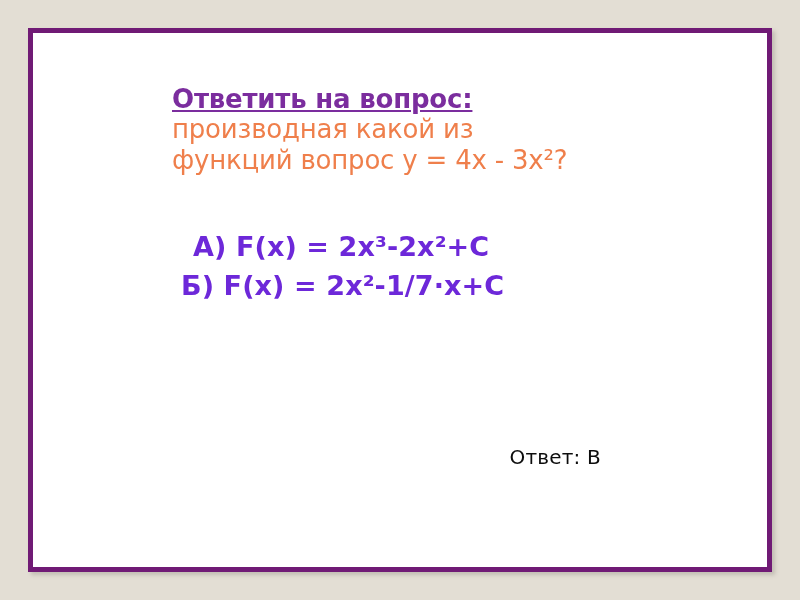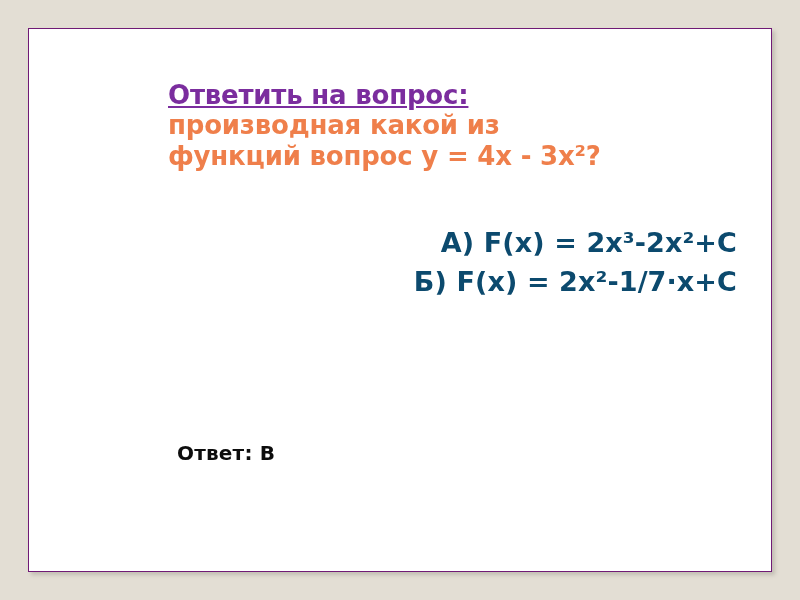--- a/index.html
+++ b/index.html
@@ -14,21 +14,21 @@
     overflow: hidden;
   }
 
   .slide-canvas {
     position: absolute;
     left: 28px;
     top: 28px;
     width: 744px;
     height: 544px;
     background: #ffffff;
-    border: 1px solid #701a75;
+    border: 5px solid #701a75;
     box-sizing: border-box;
     box-shadow: 3px 3px 4px rgba(120, 115, 105, 0.30);
   }
 
   .question-block {
     position: absolute;
     left: 139px;
     top: 52px;
     width: 520px;
   }
@@ -38,52 +38,51 @@
     font-weight: bold;
     color: #7b2d9e;
     text-decoration: underline;
     line-height: 1.12;
     letter-spacing: -0.2px;
     white-space: nowrap;
   }
 
   .question-body {
     font-size: 26px;
-    font-weight: bold;
+    font-weight: normal;
     color: #ef7f4b;
     line-height: 1.18;
     letter-spacing: -0.2px;
   }
 
   .options-block {
     position: absolute;
     left: 148px;
     top: 195px;
     width: 560px;
   }
 
   .option-line {
     font-size: 27px;
     font-weight: bold;
-    color: #0c4a6e;
+    color: #6d28d9;
     line-height: 1.44;
     white-space: nowrap;
     letter-spacing: 0.1px;
-    text-align: right;
   }
   .option-line.indented { padding-left: 12px; }
 
   .answer-line {
     position: absolute;
     left: 148px;
     top: 412px;
     width: 420px;
-    text-align: left;
+    text-align: right;
     font-size: 20px;
-    font-weight: bold;
+    font-weight: normal;
     color: #0d0d0d;
     letter-spacing: 0.2px;
   }
 </style>
 </head>
 <body>
 
 <div class="slide-canvas">
 
   <div class="question-block">

